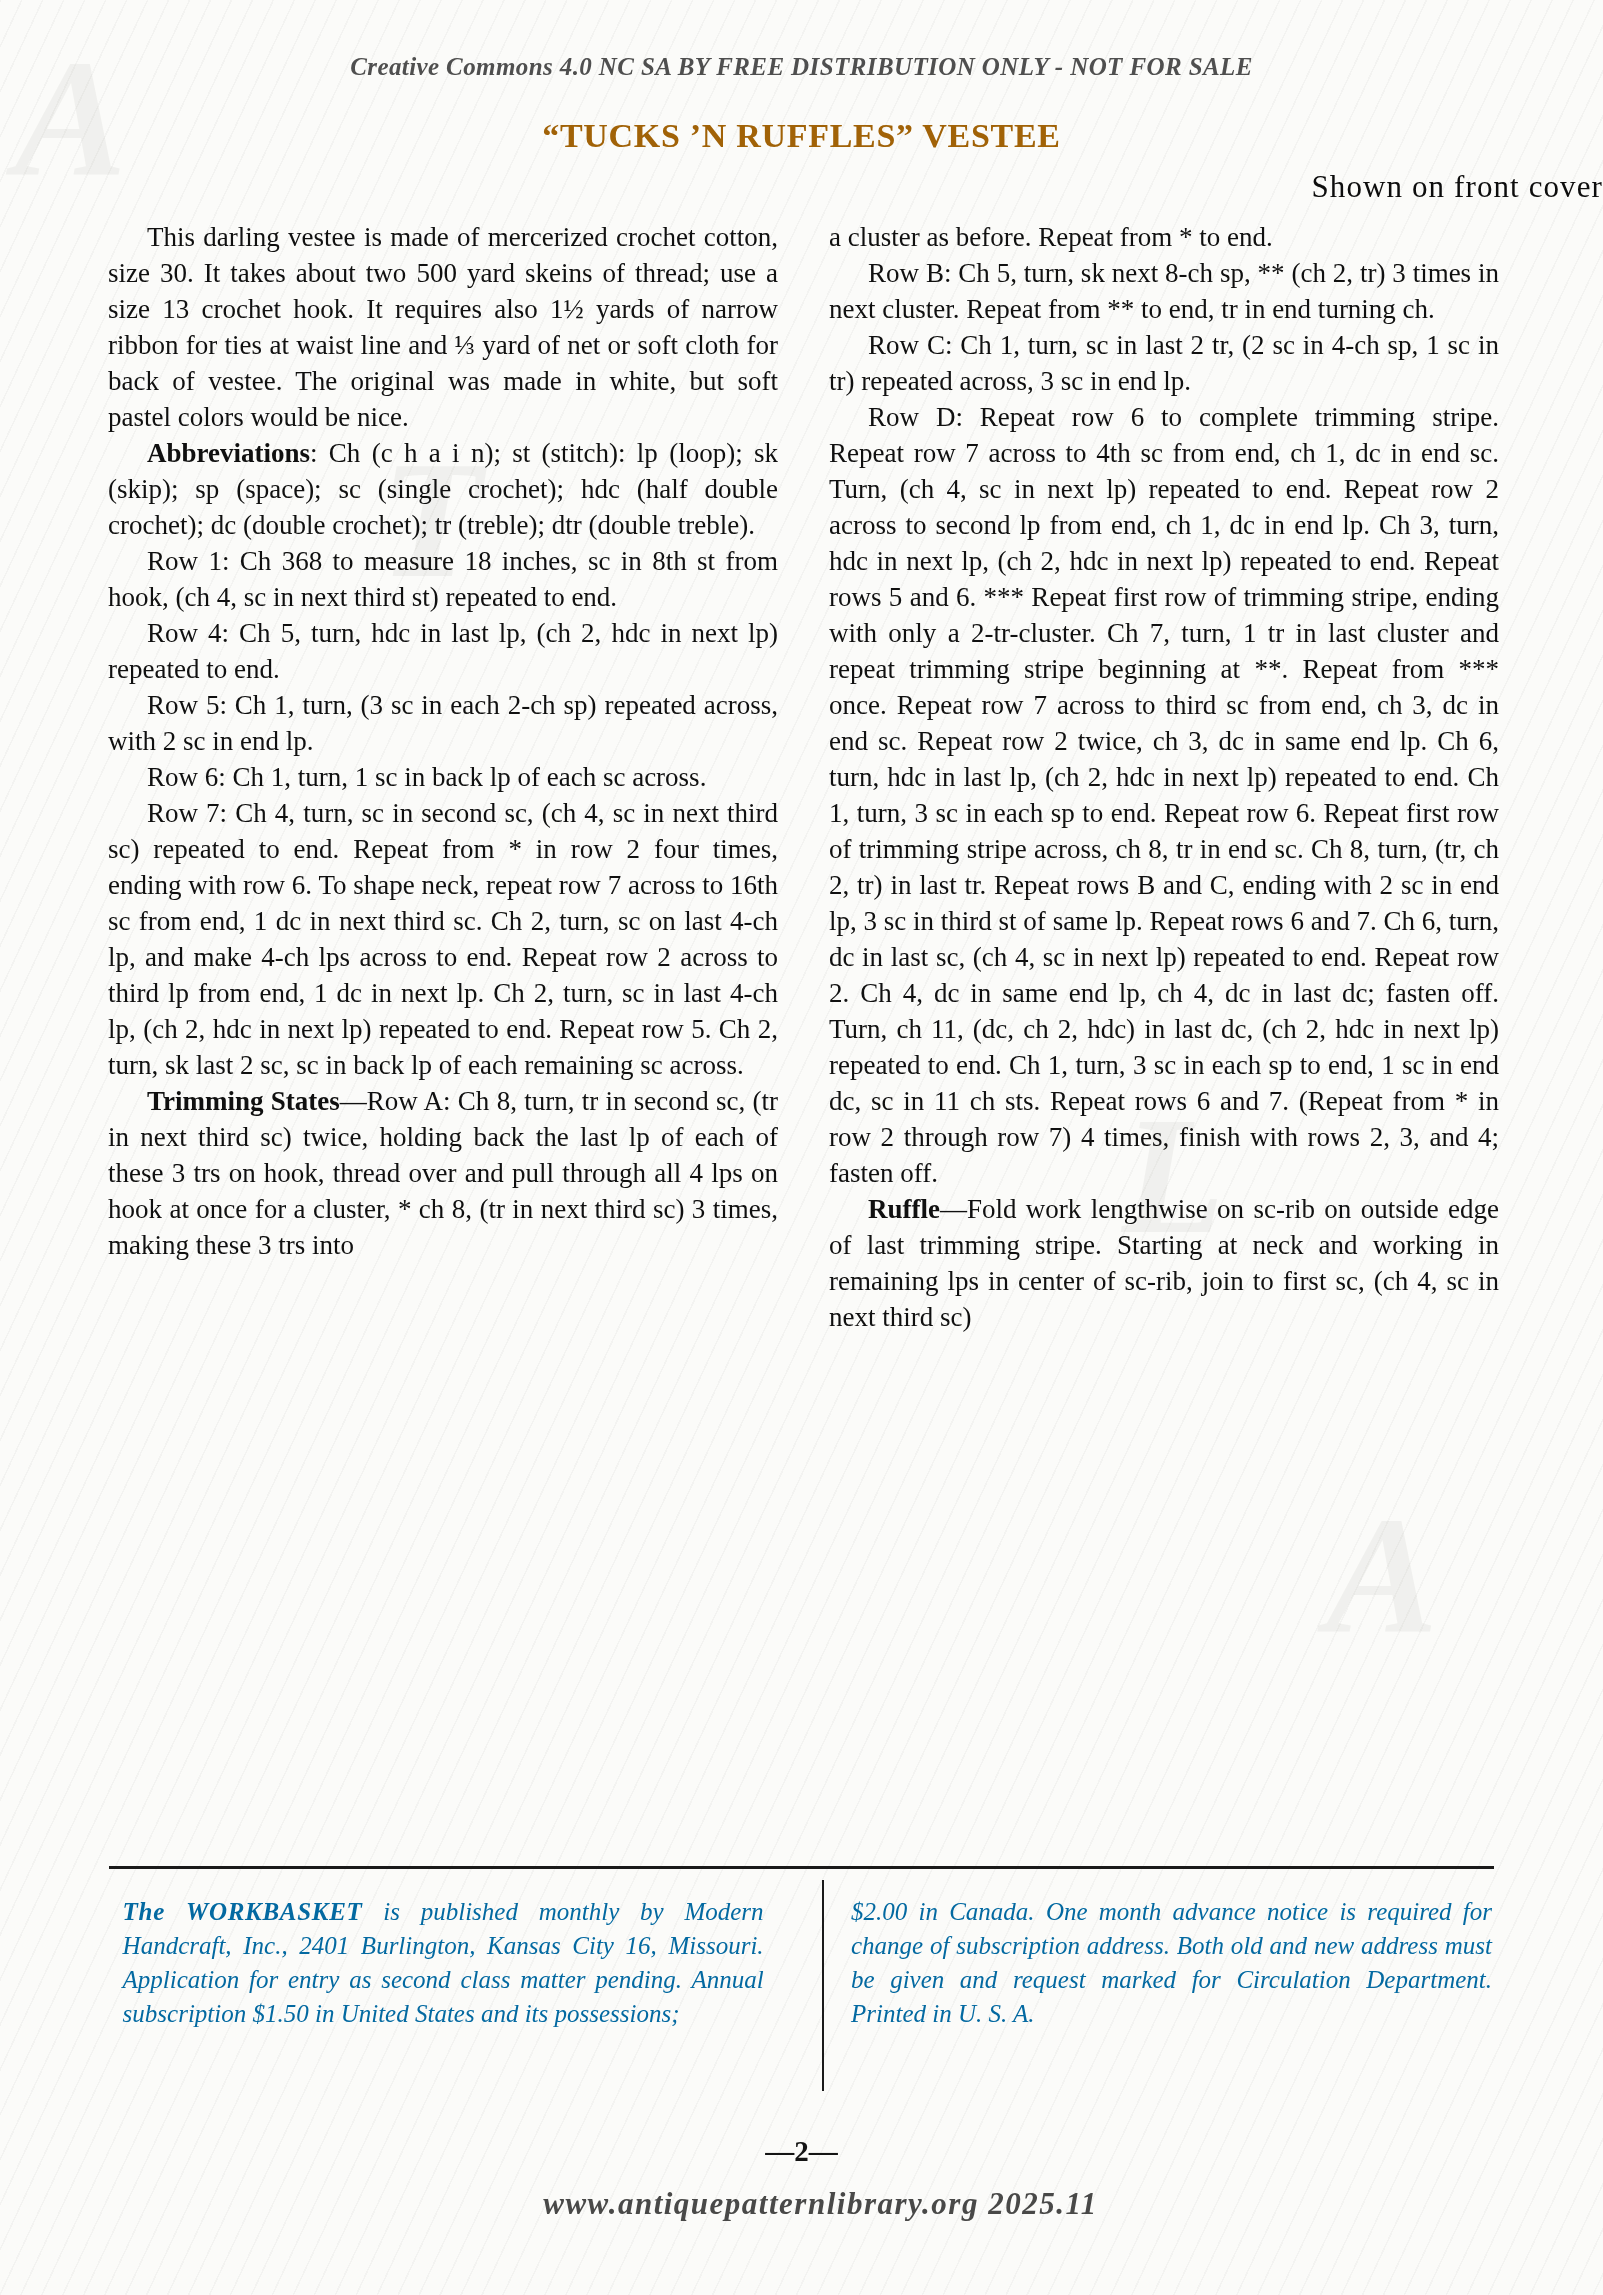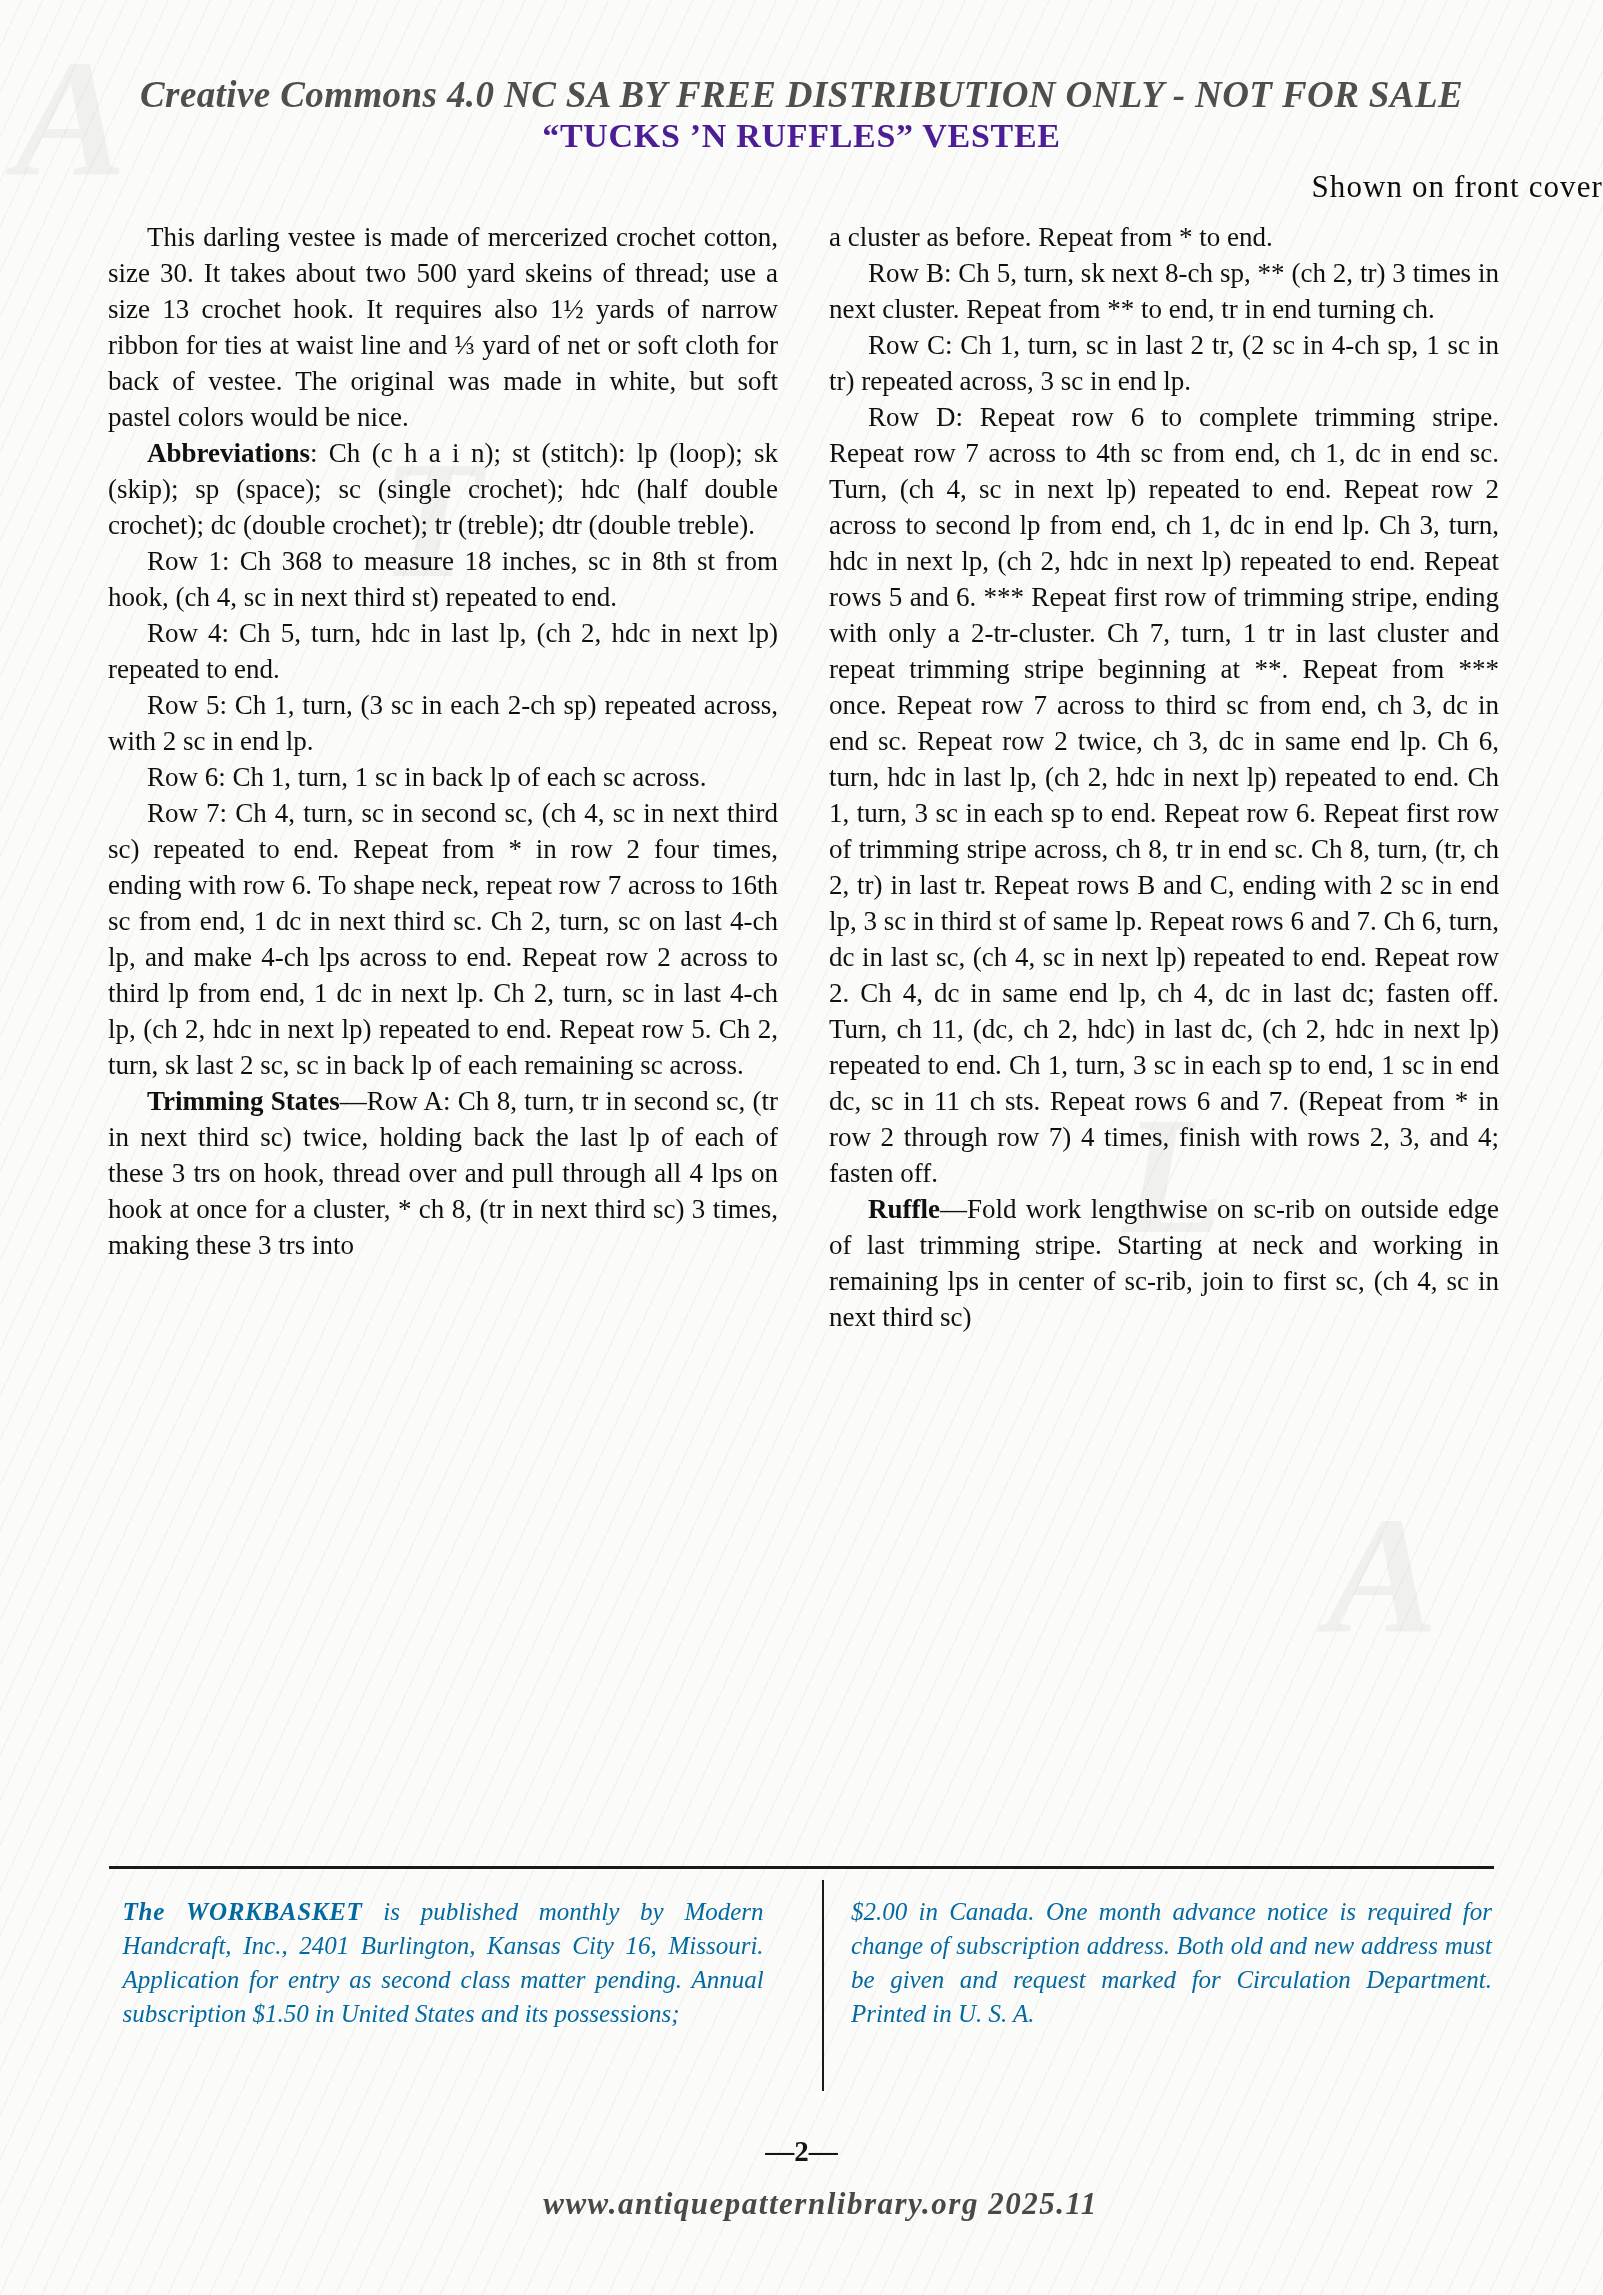--- a/index.html
+++ b/index.html
@@ -54,44 +54,44 @@
 
   .content {
     position: absolute;
     top: 0; left: 0;
     width: 1603px;
     height: 2295px;
   }
 
   .cc-line {
     position: absolute;
-    top: 73px;
-    left: 0;
-    width: 1603px;
-    text-align: center;
-    font-family: "Liberation Serif", serif;
-    font-style: italic;
-    font-weight: bold;
-    font-size: 37px;
+    top: 53px;
+    left: 0;
+    width: 1603px;
+    text-align: center;
+    font-family: "Liberation Serif", serif;
+    font-style: italic;
+    font-weight: bold;
+    font-size: 25px;
     letter-spacing: 0.4px;
     color: #2a2a2a;
     opacity: 0.82;
   }
 
   .doc-title {
     position: absolute;
     top: 117px;
     left: 0;
     width: 1603px;
     text-align: center;
     font-family: "Liberation Serif", serif;
     font-weight: bold;
     font-size: 34px;
     letter-spacing: 0.7px;
-    color: #4c1d95;
+    color: #a16207;
   }
   .doc-subtitle {
     position: absolute;
     top: 169px;
     left: 0;
     width: 1603px;
     text-align: right;
     font-family: "Liberation Serif", serif;
     font-size: 31px;
     letter-spacing: 1.1px;

